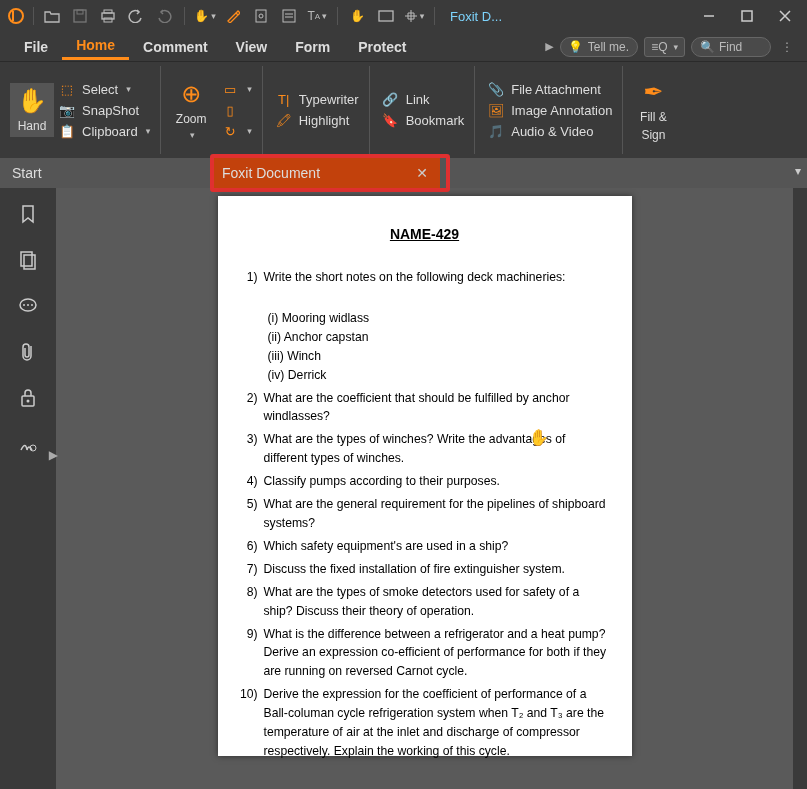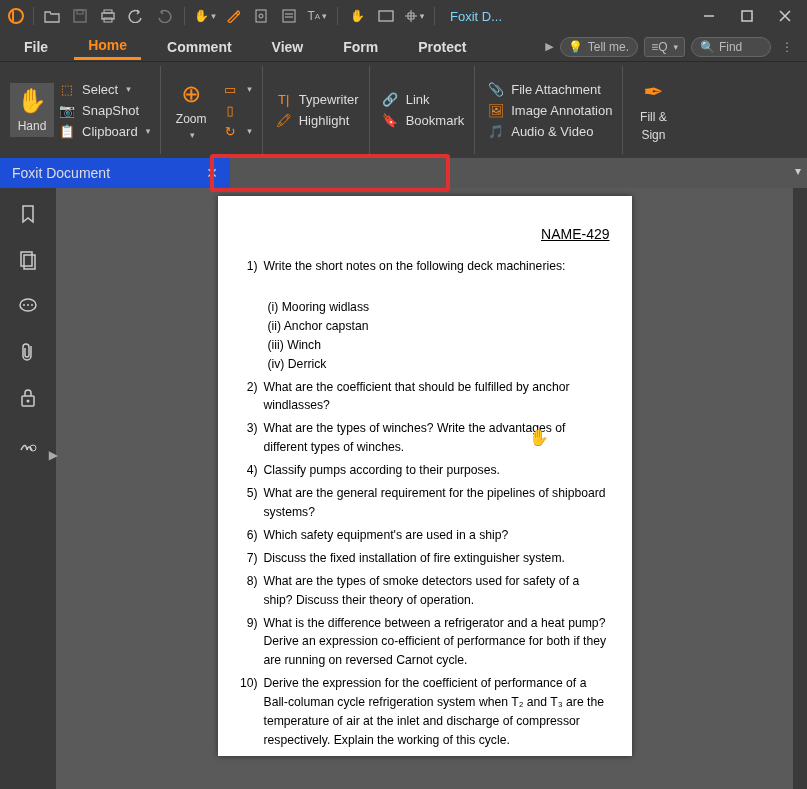--- a/index.html
+++ b/index.html
@@ -9,21 +9,21 @@
 .titlebar { height: 32px; background: #3a3a3a; display: flex; align-items: center; padding: 0 6px; gap: 4px; }
 .titlebar .logo { width: 20px; height: 20px; display:flex; align-items:center; justify-content:center; color:#ff8c1a; font-weight:bold; font-size:16px;}
 .titlebar .qat { display:flex; gap:6px; align-items:center; }
 .titlebar .qat .tb-btn { width:22px; height:22px; display:flex; align-items:center; justify-content:center; color:#bbb; }
 .titlebar .title { flex:1; text-align:left; padding-left:8px; color:#7dd3fc; font-size:13px; }
 .titlebar .wincontrols { display:flex; gap:18px; padding-right:6px; }
 .titlebar .wincontrols .wc { width:20px; height:20px; display:flex; align-items:center; justify-content:center; color:#ccc; font-size:14px; }
 .tb-sep { width:1px; height:18px; background:#555; margin:0 3px;}
 
 
-.menubar { height: 30px; background:#3a3a3a; display:flex; align-items:center; padding:0 10px; gap:12px; border-bottom:1px solid #2a2a2a;}
+.menubar { height: 30px; background:#3a3a3a; display:flex; align-items:center; padding:0 10px; gap:0; border-bottom:1px solid #2a2a2a;}
 .menubar .mtab { padding:4px 14px; color:#ddd; font-size:14px; font-weight:600; cursor:pointer; }
 .menubar .mtab.active { color:#ff8c1a; border-bottom:3px solid #ff8c1a; }
 .menubar .spacer { flex:1; }
 .menubar .search-group { display:flex; gap:6px; align-items:center; color:#aaa; }
 .menubar .searchbox { background:#4a4a4a; border:1px solid #666; border-radius:10px; padding:1px 8px; display:flex; align-items:center; gap:4px; font-size:12px; color:#bbb; height:20px;}
 .menubar .aibox { background:#4a4a4a; border:1px solid #666; border-radius:3px; padding:1px 6px; display:flex; align-items:center; gap:4px; font-size:12px; color:#bbb; height:20px;}
 
 
 .ribbon { height: 96px; background:#3a3a3a; display:flex; align-items:stretch; padding:4px 4px; gap:2px; }
 .rgroup { display:flex; align-items:center; padding:0 6px; border-right:1px solid #555; }
@@ -32,35 +32,35 @@
 .bigbtn.active { background:#555; }
 .bigbtn .bigicon { font-size:24px; color:#ff8c1a;}
 .vlist { display:flex; flex-direction:column; gap:2px; justify-content:center; }
 .ritem { display:flex; align-items:center; gap:6px; padding:2px 4px; color:#ddd; font-size:13px; white-space:nowrap;}
 .ritem .ricon { width:18px; display:inline-flex; justify-content:center; color:#ff8c1a;}
 .caret { font-size:9px; color:#bbb; margin-left:2px;}
 
 
 .tabstrip { height:30px; background:#555; display:flex; align-items:stretch; position:relative;}
 .tabstrip .starttab { width:210px; display:flex; align-items:center; padding:0 12px; color:#ddd; font-size:14px;}
-.tabstrip .doctab { width:230px; display:flex; align-items:center; justify-content:space-between; padding:0 12px; color:#ddd; font-size:14px; background:#1d4ed8;}
+.tabstrip .doctab { width:230px; display:flex; align-items:center; justify-content:space-between; padding:0 12px; color:#ddd; font-size:14px; background:#c2410c;}
 .tabstrip .highlight { position:absolute; left:210px; top:-4px; width:240px; height:38px; border:4px solid #e03030; border-radius:3px; pointer-events:none;}
 .tabstrip .chev { position:absolute; right:6px; top:6px; color:#ccc;}
 
 
 .workspace { display:flex; height: calc(789px - 32px - 30px - 96px - 30px); background:#5a5a5a;}
 .leftnav { width:56px; background:#3a3a3a; display:flex; flex-direction:column; align-items:center; padding-top:14px; gap:22px; position:relative;}
 .leftnav .navicon { color:#ccc; font-size:18px; width:24px; height:24px; display:flex; align-items:center; justify-content:center;}
 .leftnav .expand { position:absolute; right:-2px; top:260px; color:#aaa; font-size:12px;}
 .canvas { flex:1; display:flex; justify-content:center; align-items:flex-start; padding-top:8px; overflow:hidden; position:relative;}
 .scrollbar { width:14px; background:#3a3a3a; }
 
 
 .page { width:414px; height:560px; background:#fff; color:#000; box-shadow:0 0 6px rgba(0,0,0,0.5); padding:30px 22px 10px 22px; font-family:"Times New Roman", serif; font-size:12.2px; position:relative;}
-.page .ptitle { text-align:right; font-weight:normal; text-decoration:underline; font-size:14px; margin-bottom:15px;}
+.page .ptitle { text-align:center; font-weight:bold; text-decoration:underline; font-size:14px; margin-bottom:26px;}
 .qlist { list-style:none; padding:0; margin:0;}
 .qlist > li { display:flex; margin-bottom:4px; line-height:1.55;}
 .qlist .num { width:24px; text-align:right; padding-right:6px; flex-shrink:0;}
 .qlist .qtext { flex:1;}
 .sublist { padding-left:4px; margin-top:18px;}
 .sublist div { line-height:1.55;}
 .watermark { position:absolute; bottom:18px; left:0; right:0; text-align:center; color:#c9c9c9; font-family:Arial,sans-serif; font-size:16px; letter-spacing:0.5px; display:flex; align-items:center; justify-content:center; gap:6px;}
 .watermark .wmicon { width:22px; height:22px; background:#c9c9c9; clip-path: polygon(50% 0, 100% 35%, 80% 100%, 20% 100%, 0 35%); opacity:0.5;}
 .watermark .sub { font-size:8px; display:block; letter-spacing:2px; color:#d4d4d4; margin-top:-2px;}
 .cursor-hand { position:absolute; left:312px; top:232px; font-size:16px; color:#000; font-family:monospace;}
@@ -275,20 +275,23 @@
   <div class="rgroup" style="border-right:none">
     <div class="bigbtn">
       <span class="bigicon">✒</span>
       <span>Fill &amp;</span>
       <span>Sign</span>
     </div>
   </div>
 </div>
 
 <div class="tabstrip">
+  <div class="starttab">
+      <span>Start</span>
+    </div>
   <div class="doctab">
     <span>Foxit Document</span>
     <span style="color:#ccc">✕</span>
   </div>
   <div class="highlight"></div>
   <div class="chev">▾</div>
 </div>
 
 <div class="workspace">
   <div class="leftnav">

